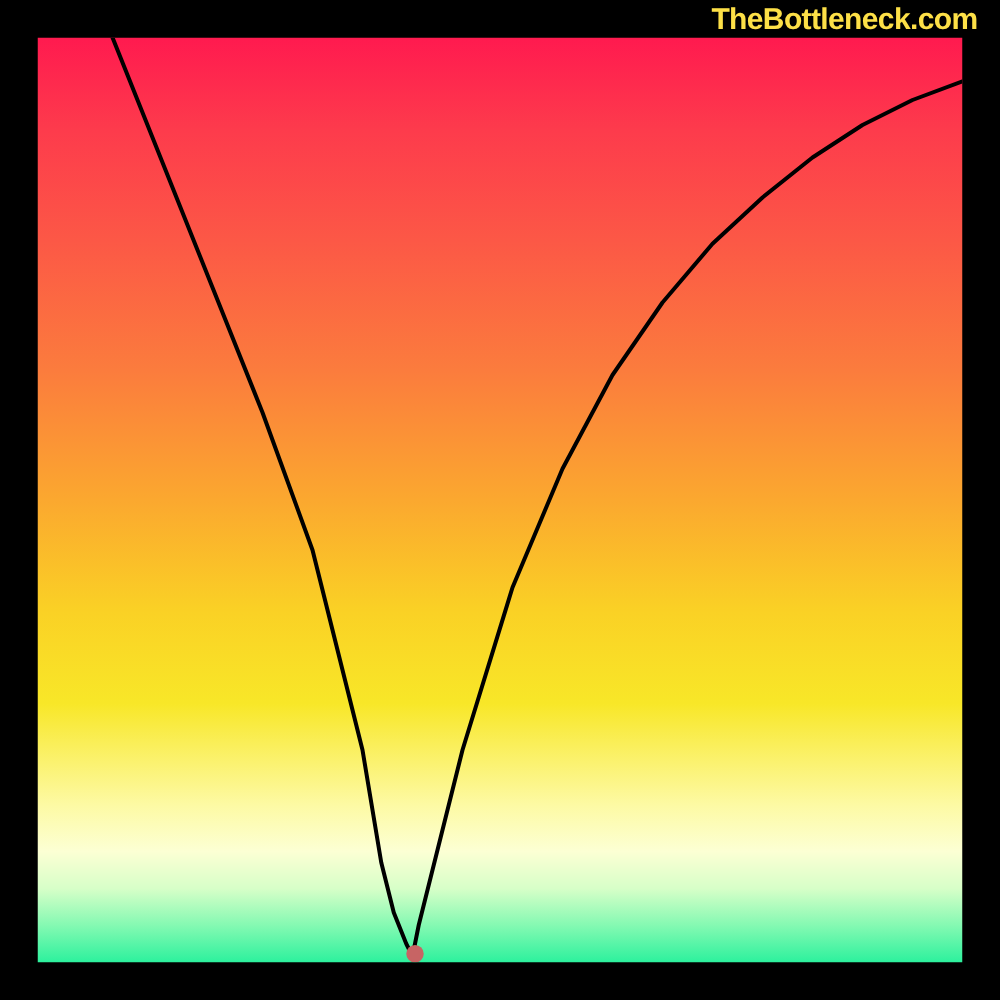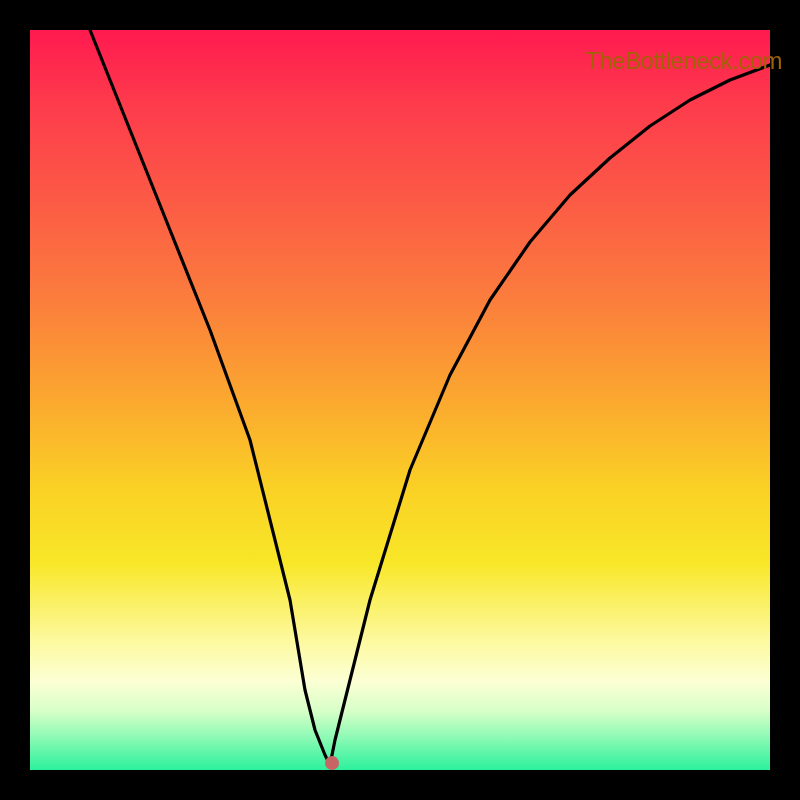--- a/index.html
+++ b/index.html
@@ -3,25 +3,24 @@
 <meta charset="utf-8">
 <style>
   * { margin: 0; padding: 0; box-sizing: border-box; }
   html, body { width: 800px; height: 800px; overflow: hidden; }
   body { background: #000; position: relative; font-family: Arial, sans-serif; }
   .watermark {
     position: absolute;
     top: 2px;
     right: 18px;
     font-size: 24px;
-    font-weight: normal;
-    color: #a16207;
+    font-weight: bold;
+    color: #fde047;
     z-index: 10;
     letter-spacing: -0.5px;
-    margin-top: 45px;
   }
   .plot-area {
     position: absolute;
     top: 30px;
     left: 30px;
     width: 740px;
     height: 740px;
     overflow: hidden;
   }
   .gradient-bg {

